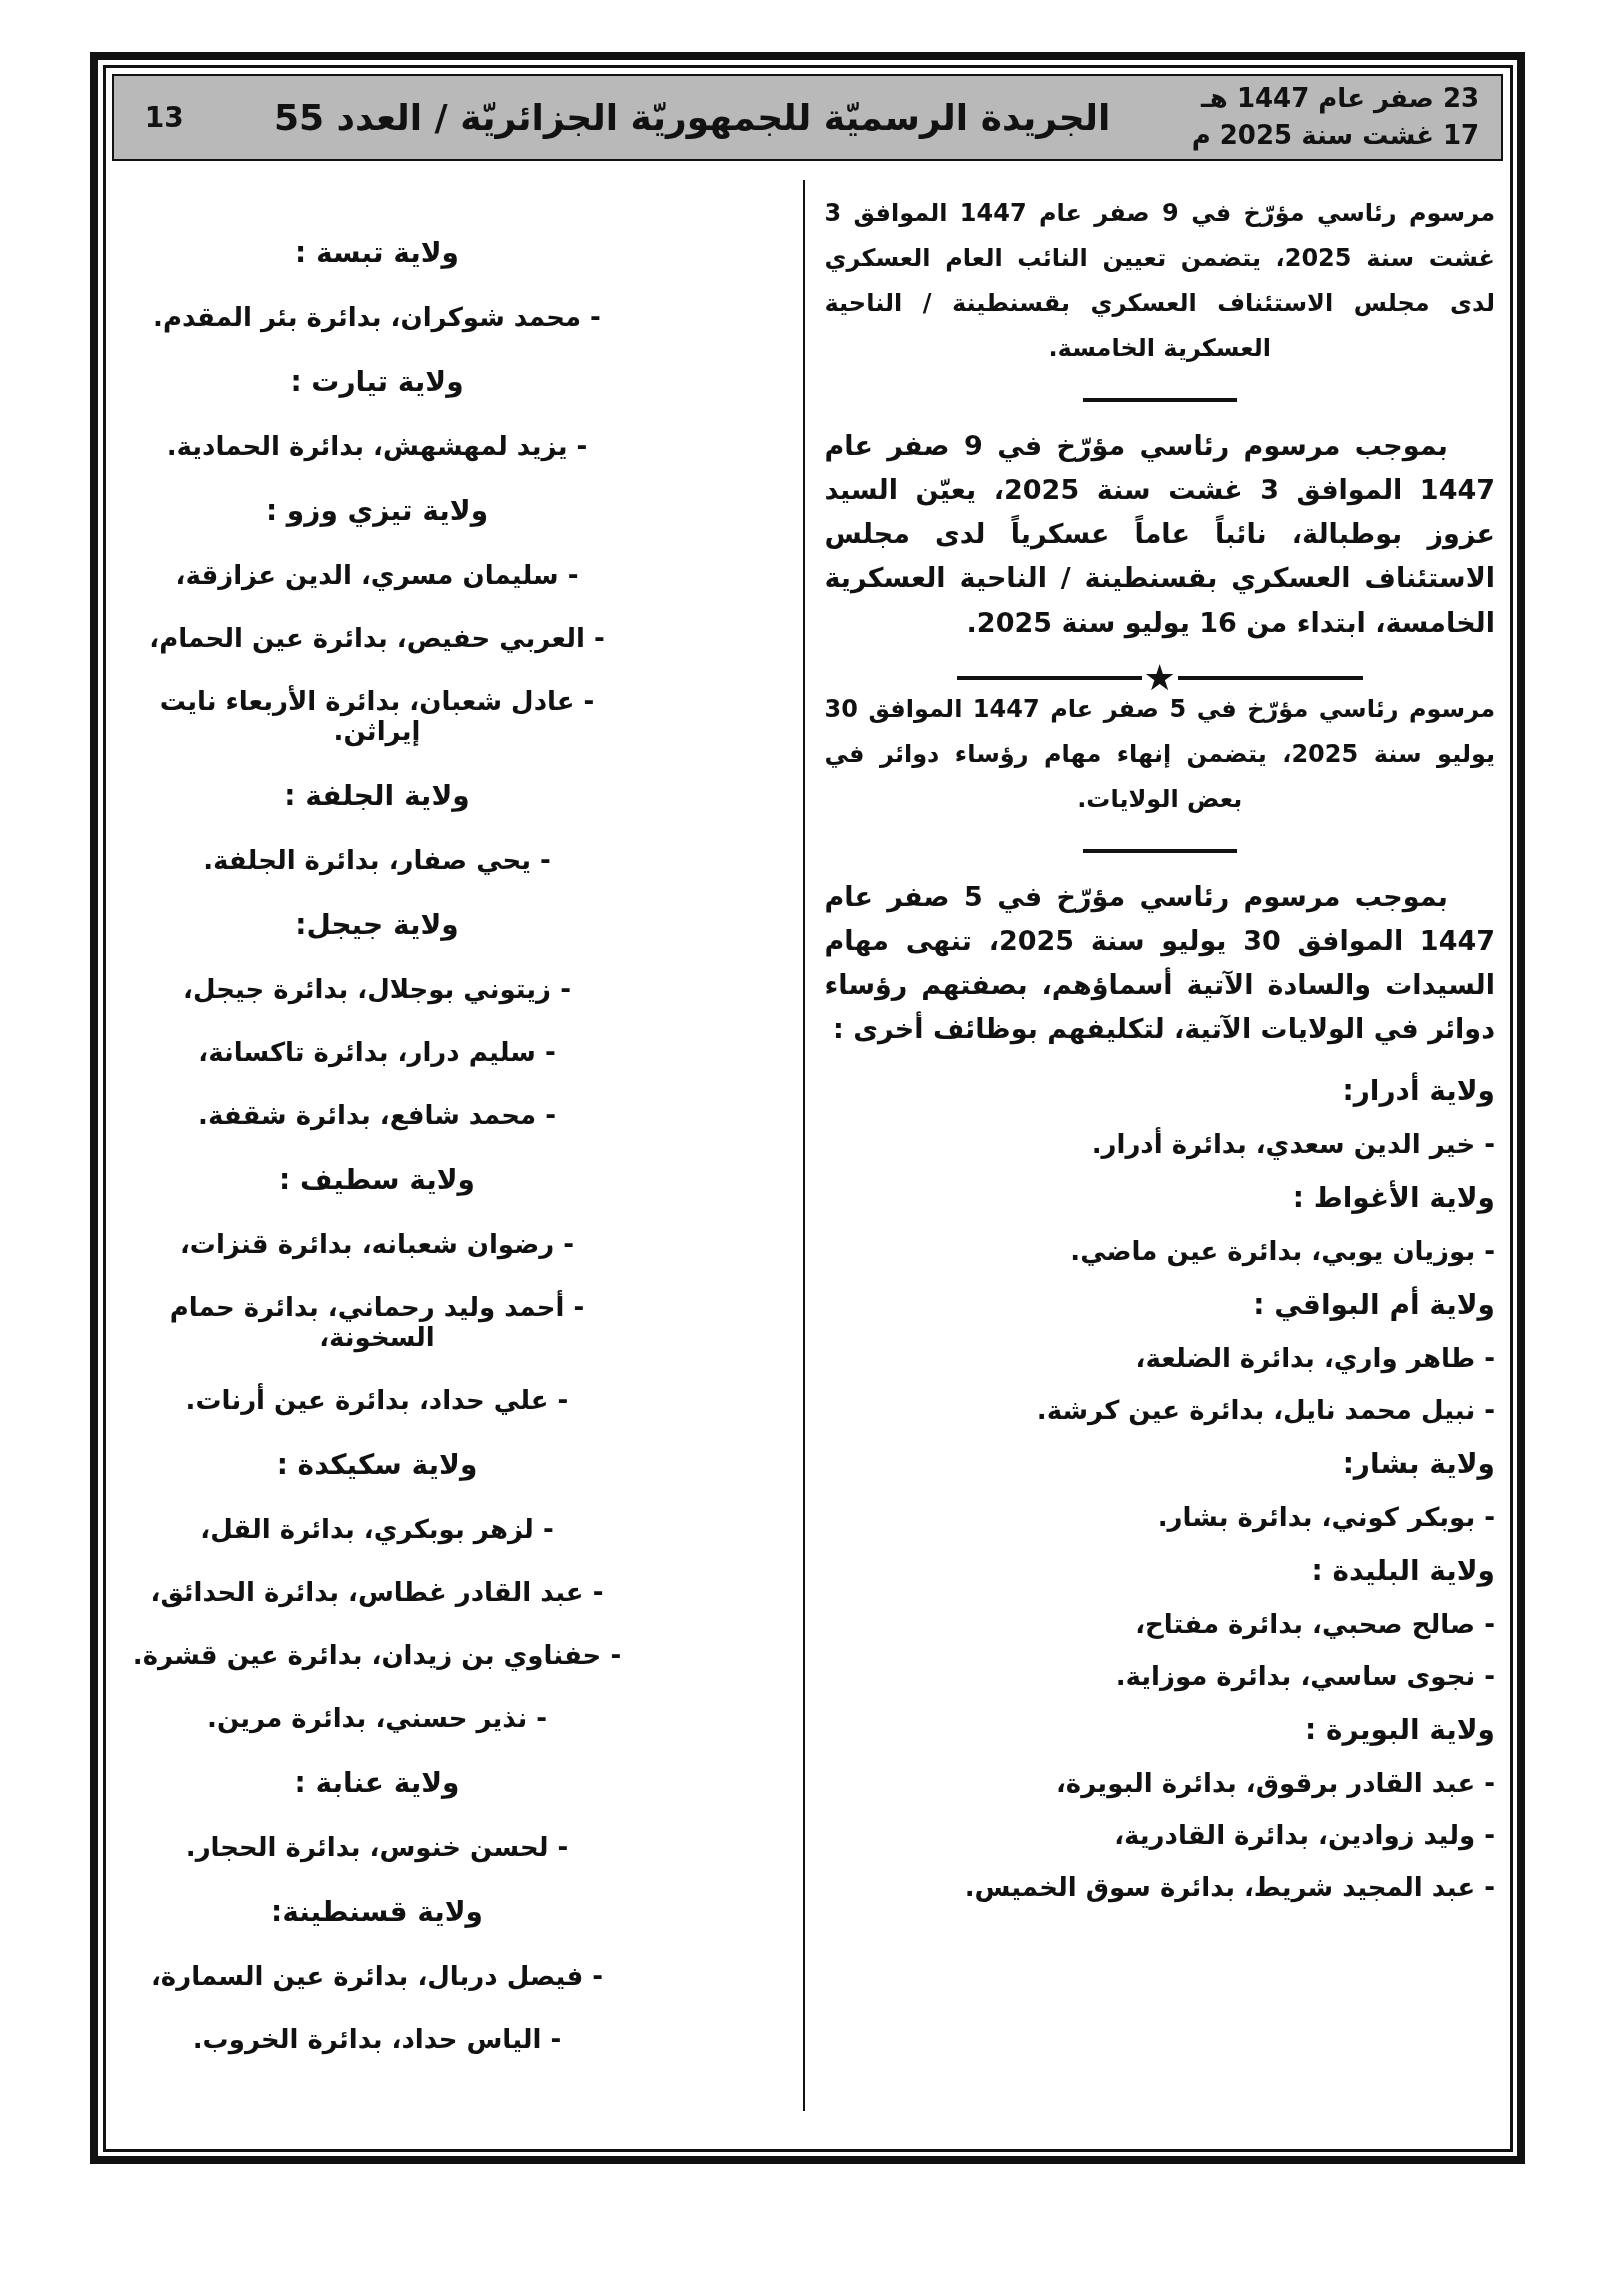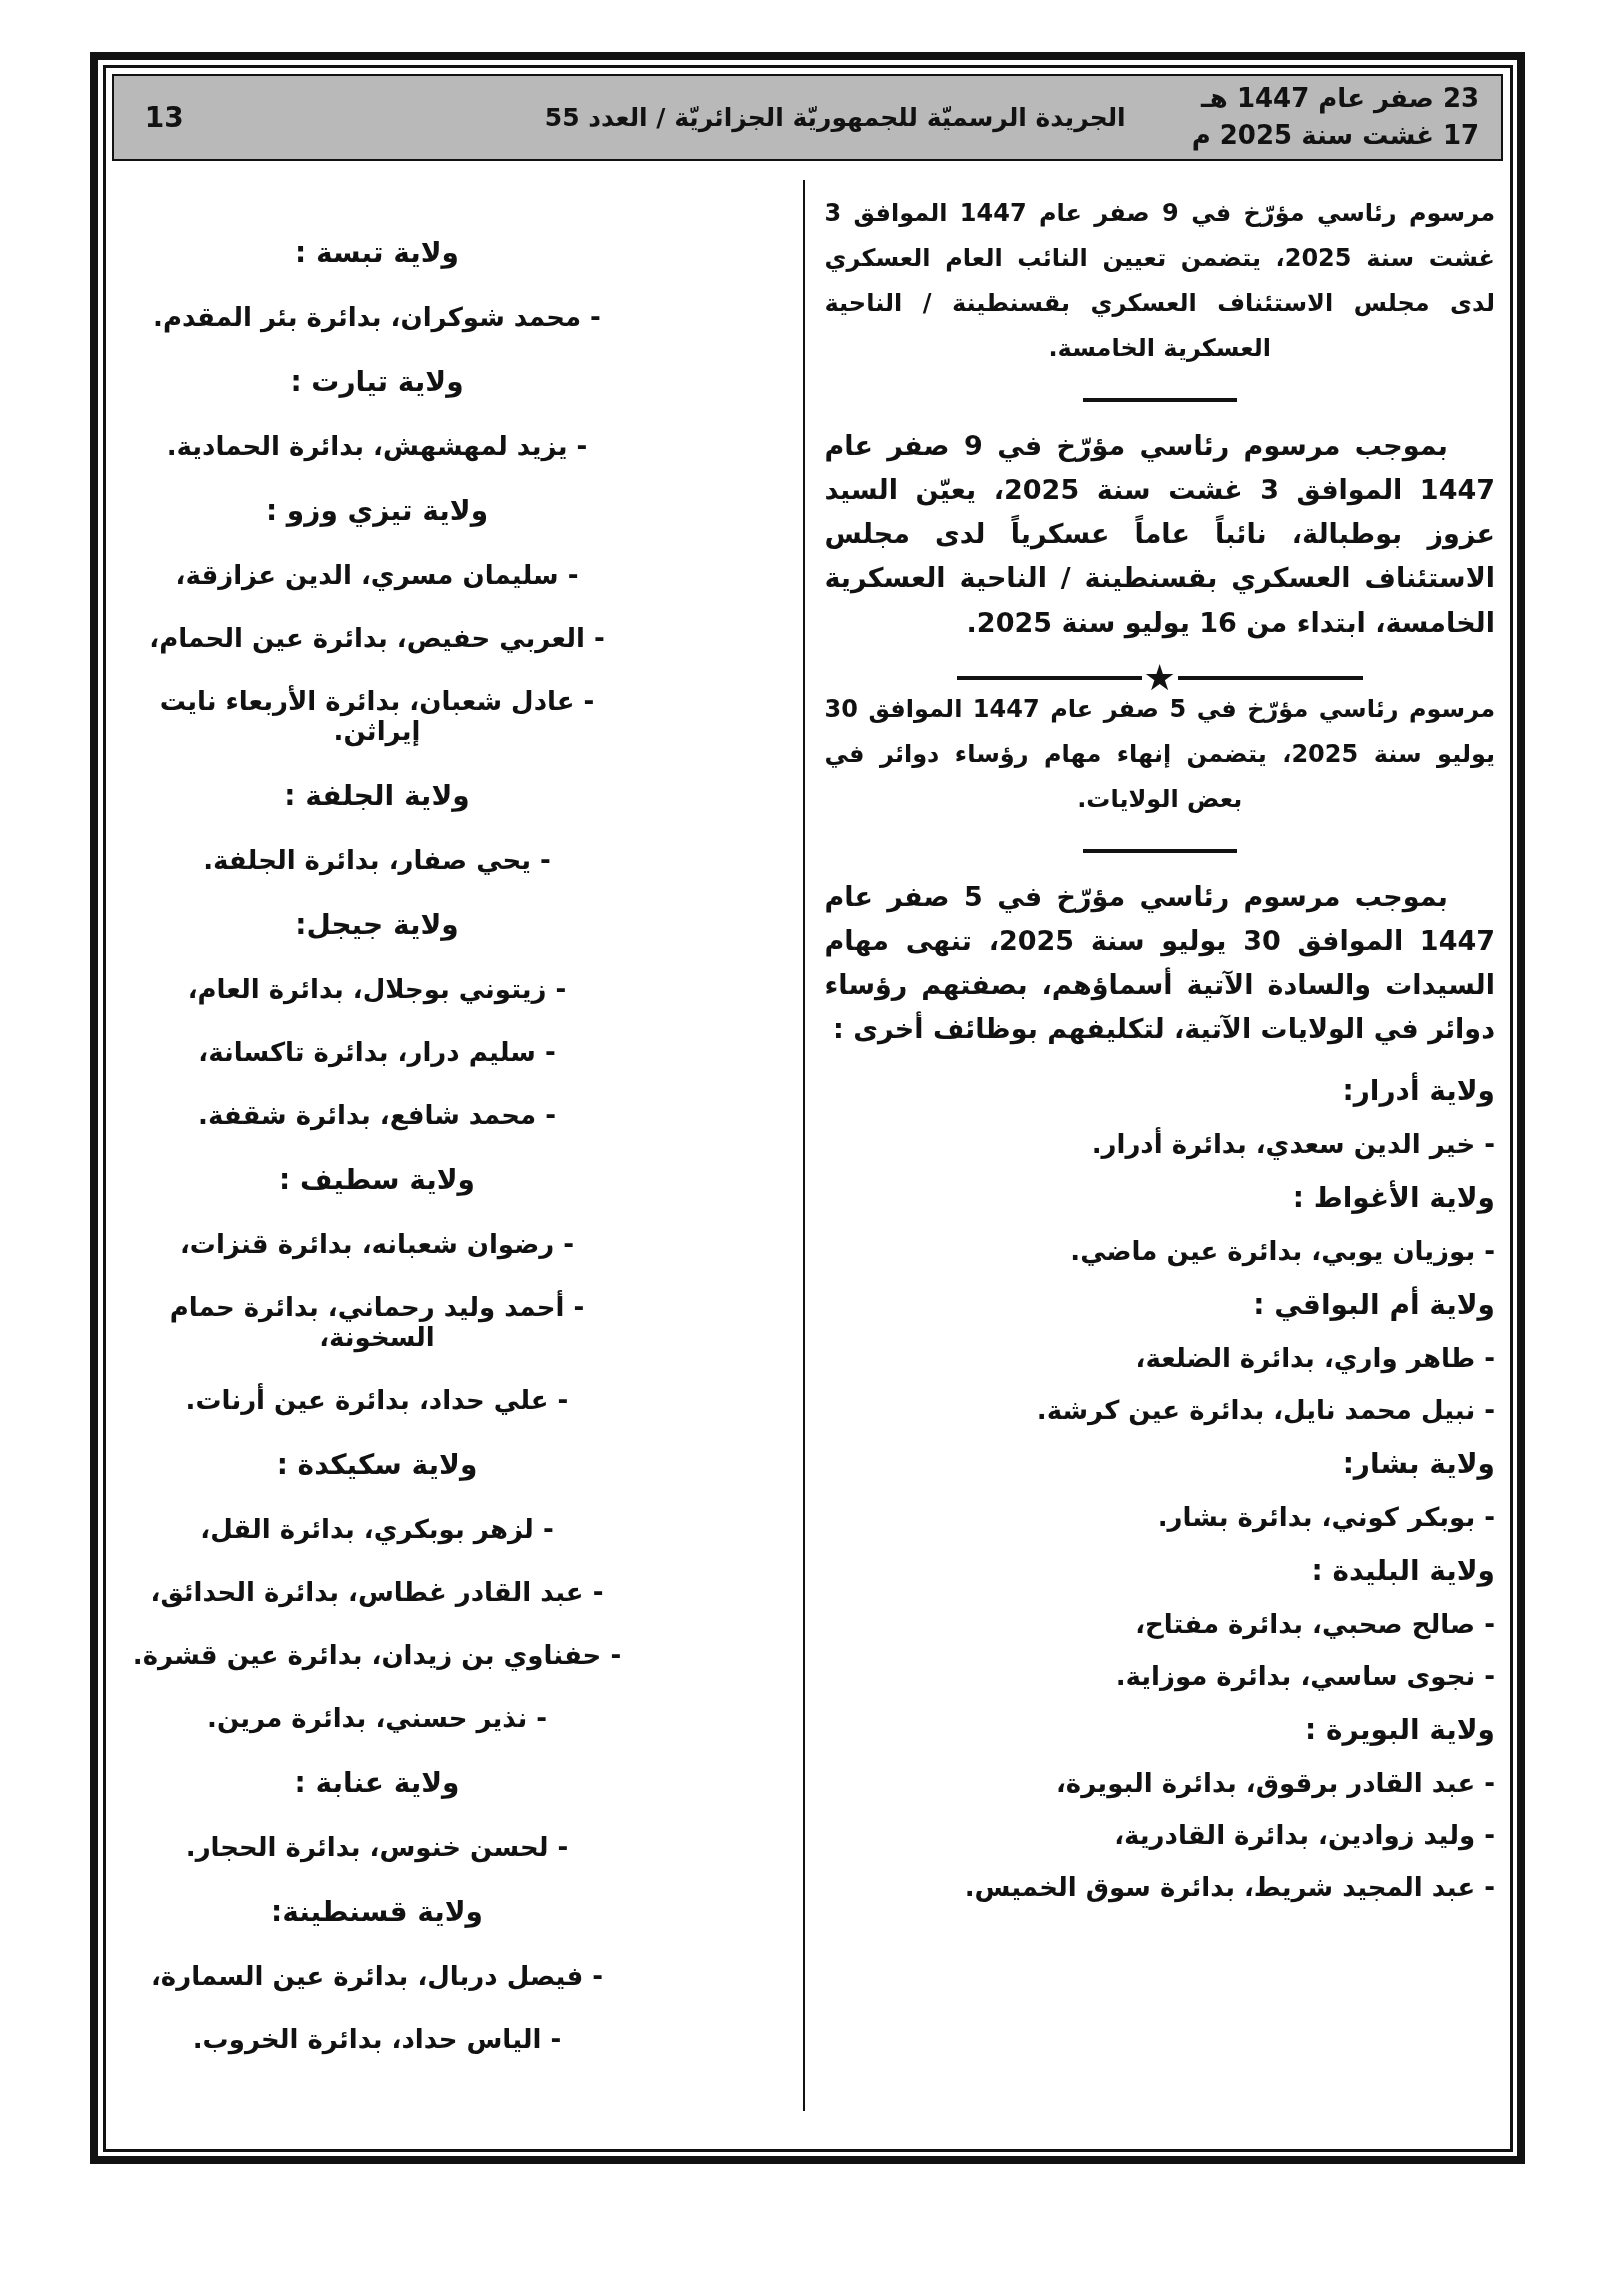--- a/index.html
+++ b/index.html
@@ -22,21 +22,21 @@
     flex:none;margin:6.3px;height:83px;background:#b9b9b9;
     border:2.7px solid #121212;display:flex;align-items:center;
     direction:rtl;
     gap:44px;
   }
   .hdr-dates{
     padding:0 22px;text-align:right;font-weight:bold;
     font-size:26px;line-height:1.45;white-space:nowrap;
   }
   .hdr-title{
-    flex:1;font-weight:bold;font-size:25px;
+    flex:1;text-align:center;font-weight:bold;font-size:36px;
   }
   .hdr-pagenum{
     padding:0 31px;font-weight:bold;font-size:28px;
   }
   
   .content{
     flex:1;position:relative;direction:rtl;display:flex;
   }
   .vline{
     position:absolute;left:697px;top:12.7px;bottom:38px;width:2.7px;
@@ -135,21 +135,21 @@
             <div class="list-item">- محمد شوكران، بدائرة بئر المقدم.</div>
             <div class="wilaya-heading">ولاية تيارت :</div>
             <div class="list-item">- يزيد لمهشهش، بدائرة الحمادية.</div>
             <div class="wilaya-heading">ولاية تيزي وزو :</div>
             <div class="list-item">- سليمان مسري، الدين عزازقة،</div>
             <div class="list-item">- العربي حفيص، بدائرة عين الحمام،</div>
             <div class="list-item">- عادل شعبان، بدائرة الأربعاء نايت إيراثن.</div>
             <div class="wilaya-heading">ولاية الجلفة :</div>
             <div class="list-item">- يحي صفار، بدائرة الجلفة.</div>
             <div class="wilaya-heading">ولاية جيجل:</div>
-            <div class="list-item">- زيتوني بوجلال، بدائرة العام،</div>
+            <div class="list-item">- زيتوني بوجلال، بدائرة جيجل،</div>
             <div class="list-item">- سليم درار، بدائرة تاكسانة،</div>
             <div class="list-item">- محمد شافع، بدائرة شقفة.</div>
             <div class="wilaya-heading">ولاية سطيف :</div>
             <div class="list-item">- رضوان شعبانه، بدائرة قنزات،</div>
             <div class="list-item">- أحمد وليد رحماني، بدائرة حمام السخونة،</div>
             <div class="list-item">- علي حداد، بدائرة عين أرنات.</div>
             <div class="wilaya-heading">ولاية سكيكدة :</div>
             <div class="list-item">- لزهر بوبكري، بدائرة القل،</div>
             <div class="list-item">- عبد القادر غطاس، بدائرة الحدائق،</div>
             <div class="list-item">- حفناوي بن زيدان، بدائرة عين قشرة.</div>

